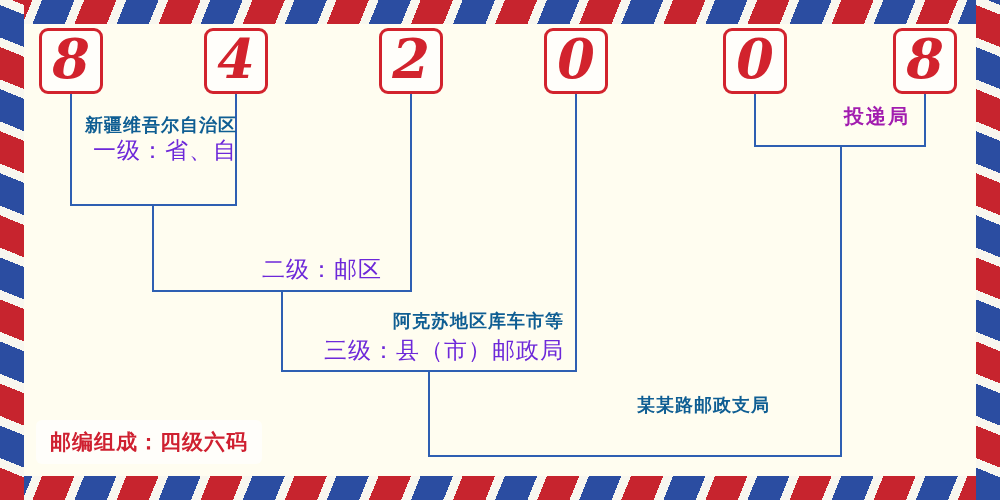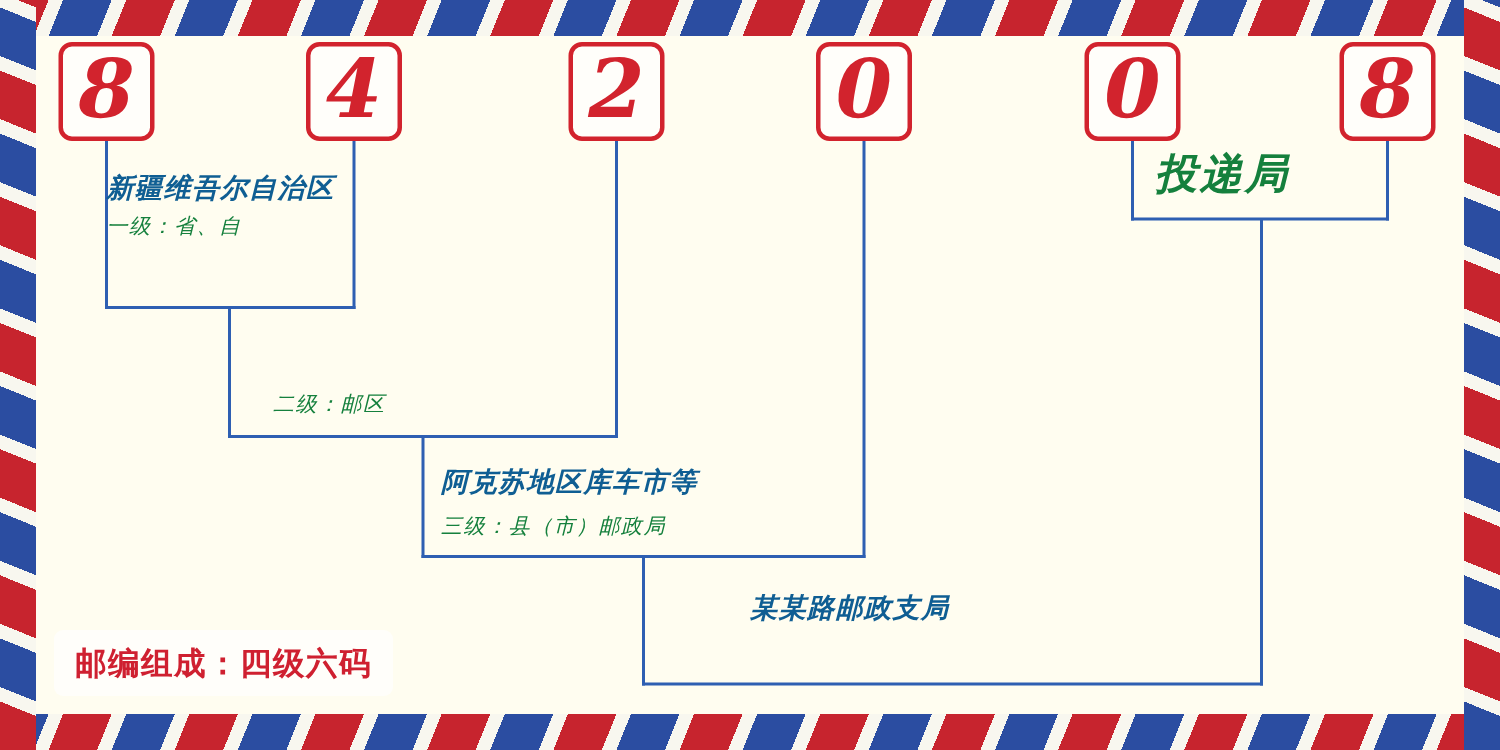--- a/index.html
+++ b/index.html
@@ -36,24 +36,24 @@
     font-size:54px;line-height:1;color:#d2232d;
     transform:translateY(-2px);
   }
 
   
   .line{position:absolute;background:#2e5fb2;z-index:1;}
   .line.v{width:2px;}
   .line.h{height:2px;}
 
   
-  .lbl{position:absolute;text-align:left;z-index:3;font-style:italic;}
+  .lbl{position:absolute;text-align:right;z-index:3;}
   .loc-name{display:block;font-weight:bold;color:#0f5e93;font-size:18px;line-height:26px;letter-spacing:1px;}
-  .level-text{display:block;color:#15803d;font-size:14px;line-height:25px;letter-spacing:1px;}
-  .delivery-name{display:block;font-weight:bold;color:#15803d;font-size:28px;line-height:24px;letter-spacing:2px;}
+  .level-text{display:block;color:#6d28d9;font-size:23px;line-height:25px;letter-spacing:1px;}
+  .delivery-name{display:block;font-weight:bold;color:#a21caf;font-size:20px;line-height:24px;letter-spacing:2px;}
 
   .footer-note{
     position:absolute;left:36px;top:420px;z-index:3;
     background:#fffefa;border-radius:6px;
     padding:8px 14px;
     color:#cf2030;font-weight:bold;font-size:21px;letter-spacing:1px;
   }
 </style>
 </head>
 <body>

